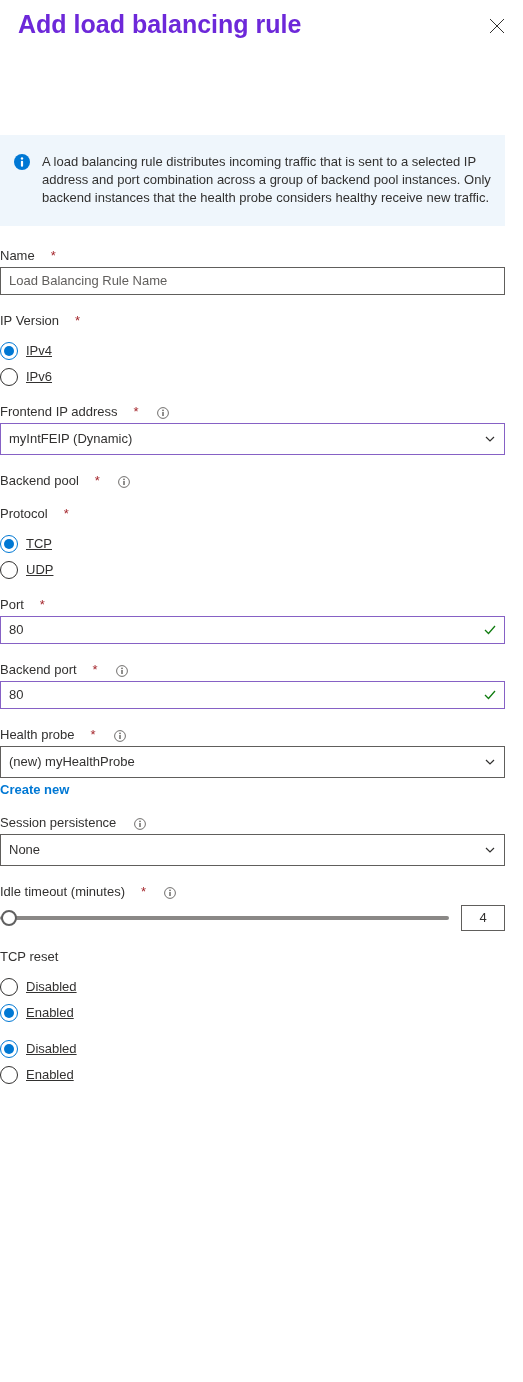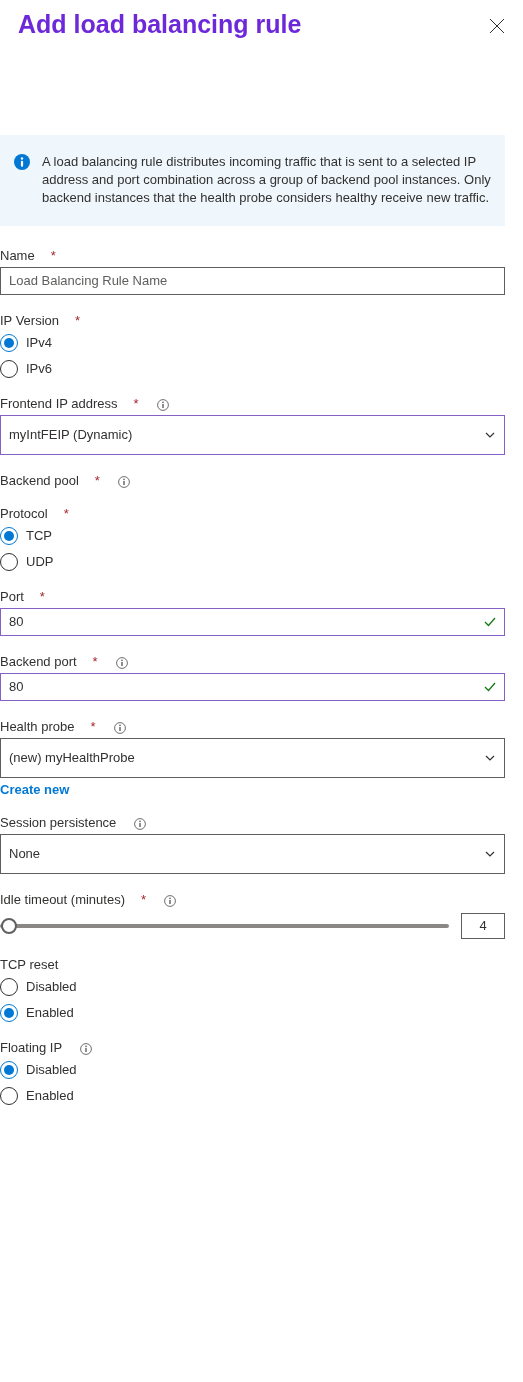--- a/index.html
+++ b/index.html
@@ -97,21 +97,21 @@
     .input-wrap .check-icon {
       position: absolute;
       right: 8px;
       top: 50%;
       transform: translateY(-50%);
       width: 14px;
       height: 14px;
     }
     .dropdown {
       width: 100%;
-      height: 40px;
+      height: 32px;
       padding: 0 28px 0 8px;
       border: 1px solid #605e5c;
       font-size: 13px;
       color: #323130;
       background: #fff;
       display: flex;
       align-items: center;
       position: relative;
       cursor: pointer;
     }
@@ -127,21 +127,22 @@
       height: 12px;
     }
     .dropdown .bold-value {
       font-weight: 700;
       margin-left: 24px;
     }
     .radio-group {
       display: flex;
       flex-direction: column;
       gap: 8px;
-      margin-top: 6px;
+      margin-top: 14px;
+      text-decoration: underline;
     }
     .radio-item {
       display: flex;
       align-items: center;
       gap: 8px;
       cursor: pointer;
     }
     .radio-btn {
       width: 18px;
       height: 18px;
@@ -410,28 +411,20 @@
         <span class="radio-label">Disabled</span>
       </div>
       <div class="radio-item">
         <div class="radio-btn selected"></div>
         <span class="radio-label">Enabled</span>
       </div>
     </div>
   </div>
 
   <div class="field">
-    <div class="field-label">
-      <span>Floating IP</span>
-      <svg class="tooltip-icon" viewBox="0 0 12 12">
-        <circle cx="6" cy="6" r="5.4" fill="none" stroke="#605e5c" stroke-width="0.9"></circle>
-        <circle cx="6" cy="3.4" r="0.8" fill="#605e5c"></circle>
-        <rect x="5.3" y="5" width="1.4" height="4" fill="#605e5c"></rect>
-      </svg>
-    </div>
     <div class="radio-group">
       <div class="radio-item">
         <div class="radio-btn selected"></div>
         <span class="radio-label">Disabled</span>
       </div>
       <div class="radio-item">
         <div class="radio-btn"></div>
         <span class="radio-label">Enabled</span>
       </div>
     </div>

